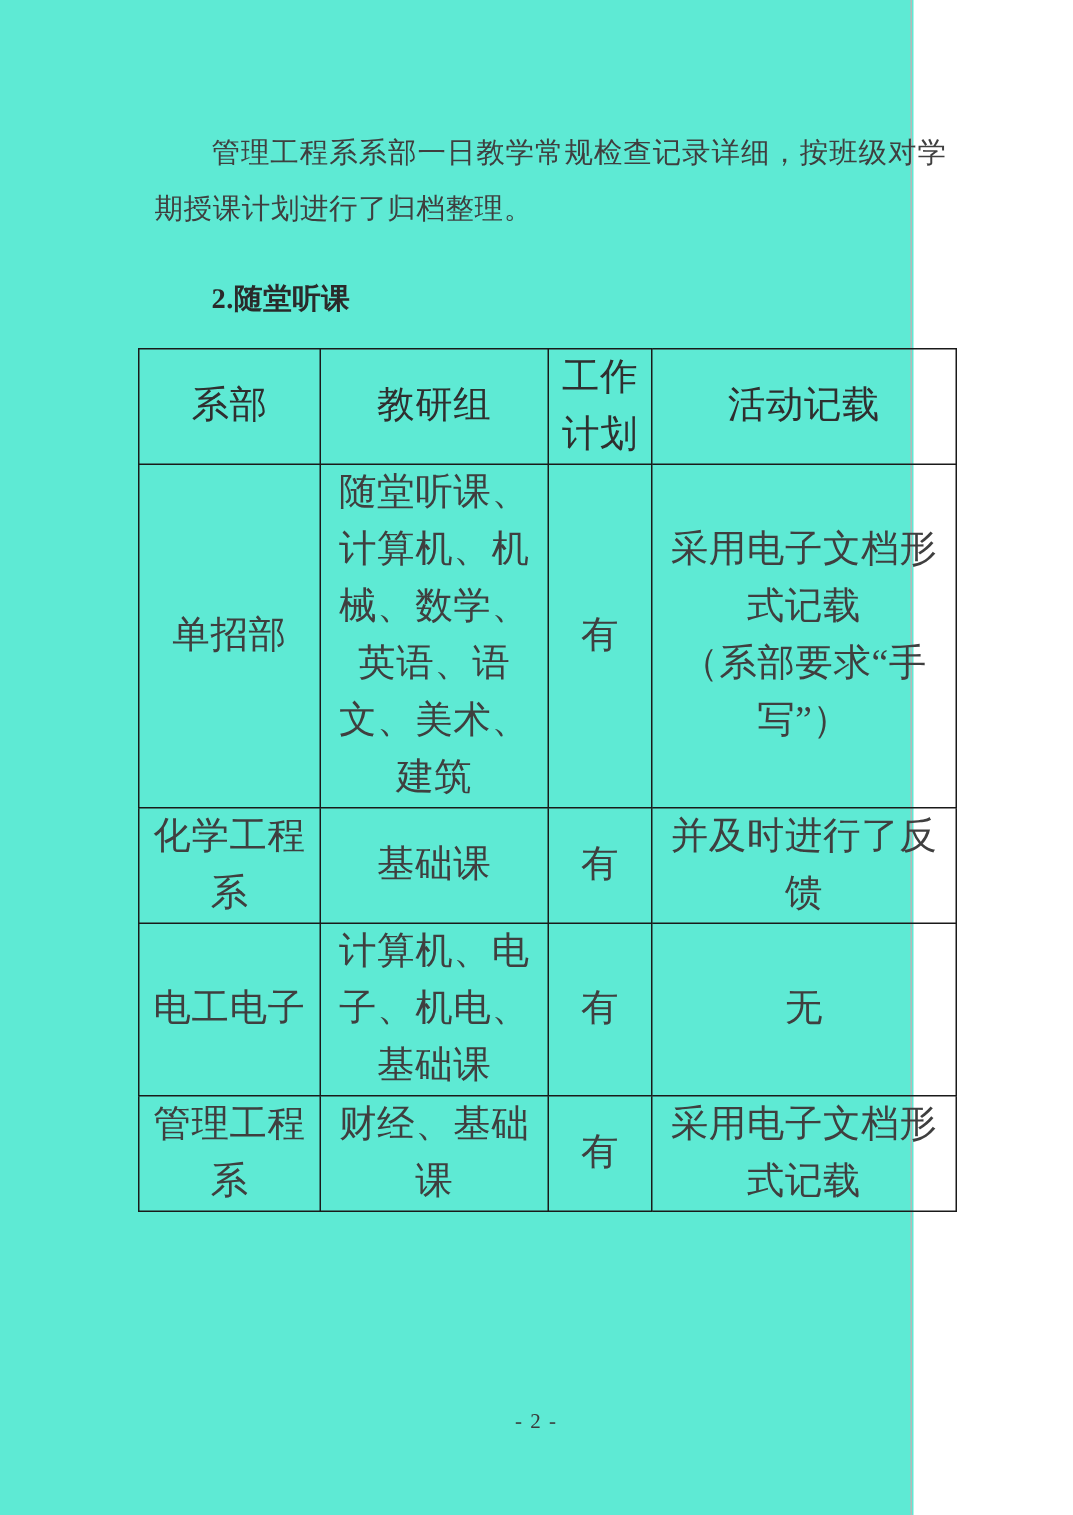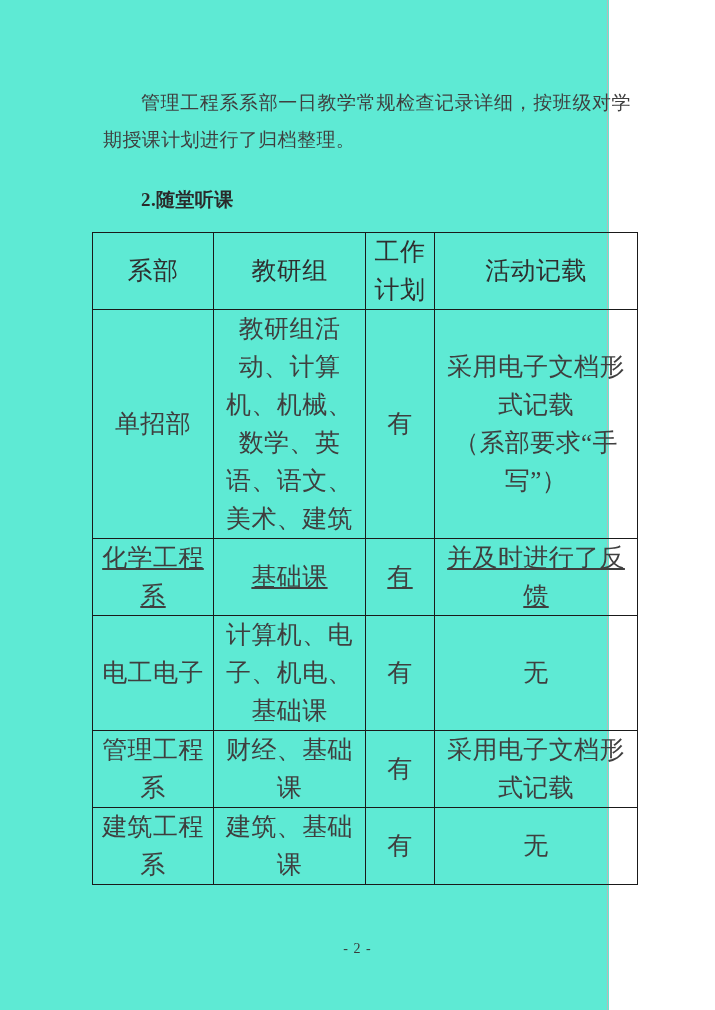--- a/index.html
+++ b/index.html
@@ -73,21 +73,21 @@
     white-space: pre-line;
     font-weight: normal;
   }
 
   table.activity th {
     color: #2f2f2f;
   }
 
   tr.row-header  { height: 76px;  }
   tr.row-0       { height: 152px; }
-  tr.row-1       { height: 35px; text-decoration: underline;  }
+  tr.row-1       { height: 35px;  }
   tr.row-2       { height: 78px;  }
   tr.row-3       { height: 38px; border-radius: 12px;  }
   tr.row-4       { height: 40px;  }
 
   .footer {
     position: absolute;
     top: 941px;
     left: 0;
     width: 715px;
     text-align: center;
@@ -122,21 +122,21 @@
       <tbody>
         <tr class="row-header">
           <th>系部</th>
           <th>教研组</th>
           <th>工作
 计划</th>
           <th>活动记载</th>
         </tr>
         <tr class="row-0">
           <td>单招部</td>
-          <td>教研组活动、计算机、机械、数学、英语、语文、美术、建筑</td>
+          <td>随堂听课、计算机、机械、数学、英语、语文、美术、建筑</td>
           <td>有</td>
           <td>采用电子文档形式记载
 （系部要求“手写”）</td>
         </tr>
         <tr class="row-1">
           <td>化学工程系</td>
           <td>基础课</td>
           <td>有</td>
           <td>并及时进行了反馈</td>
         </tr>
@@ -145,26 +145,20 @@
           <td>计算机、电子、机电、基础课</td>
           <td>有</td>
           <td>无</td>
         </tr>
         <tr class="row-3">
           <td>管理工程系</td>
           <td>财经、基础课</td>
           <td>有</td>
           <td>采用电子文档形式记载</td>
         </tr>
-        <tr class="row-4">
-          <td>建筑工程系</td>
-          <td>建筑、基础课</td>
-          <td>有</td>
-          <td>无</td>
-        </tr>
       </tbody>
     </table>
 
   </div>
 
   <div class="footer">- 2 -</div>
 
 </div>
 
 </body></html>

